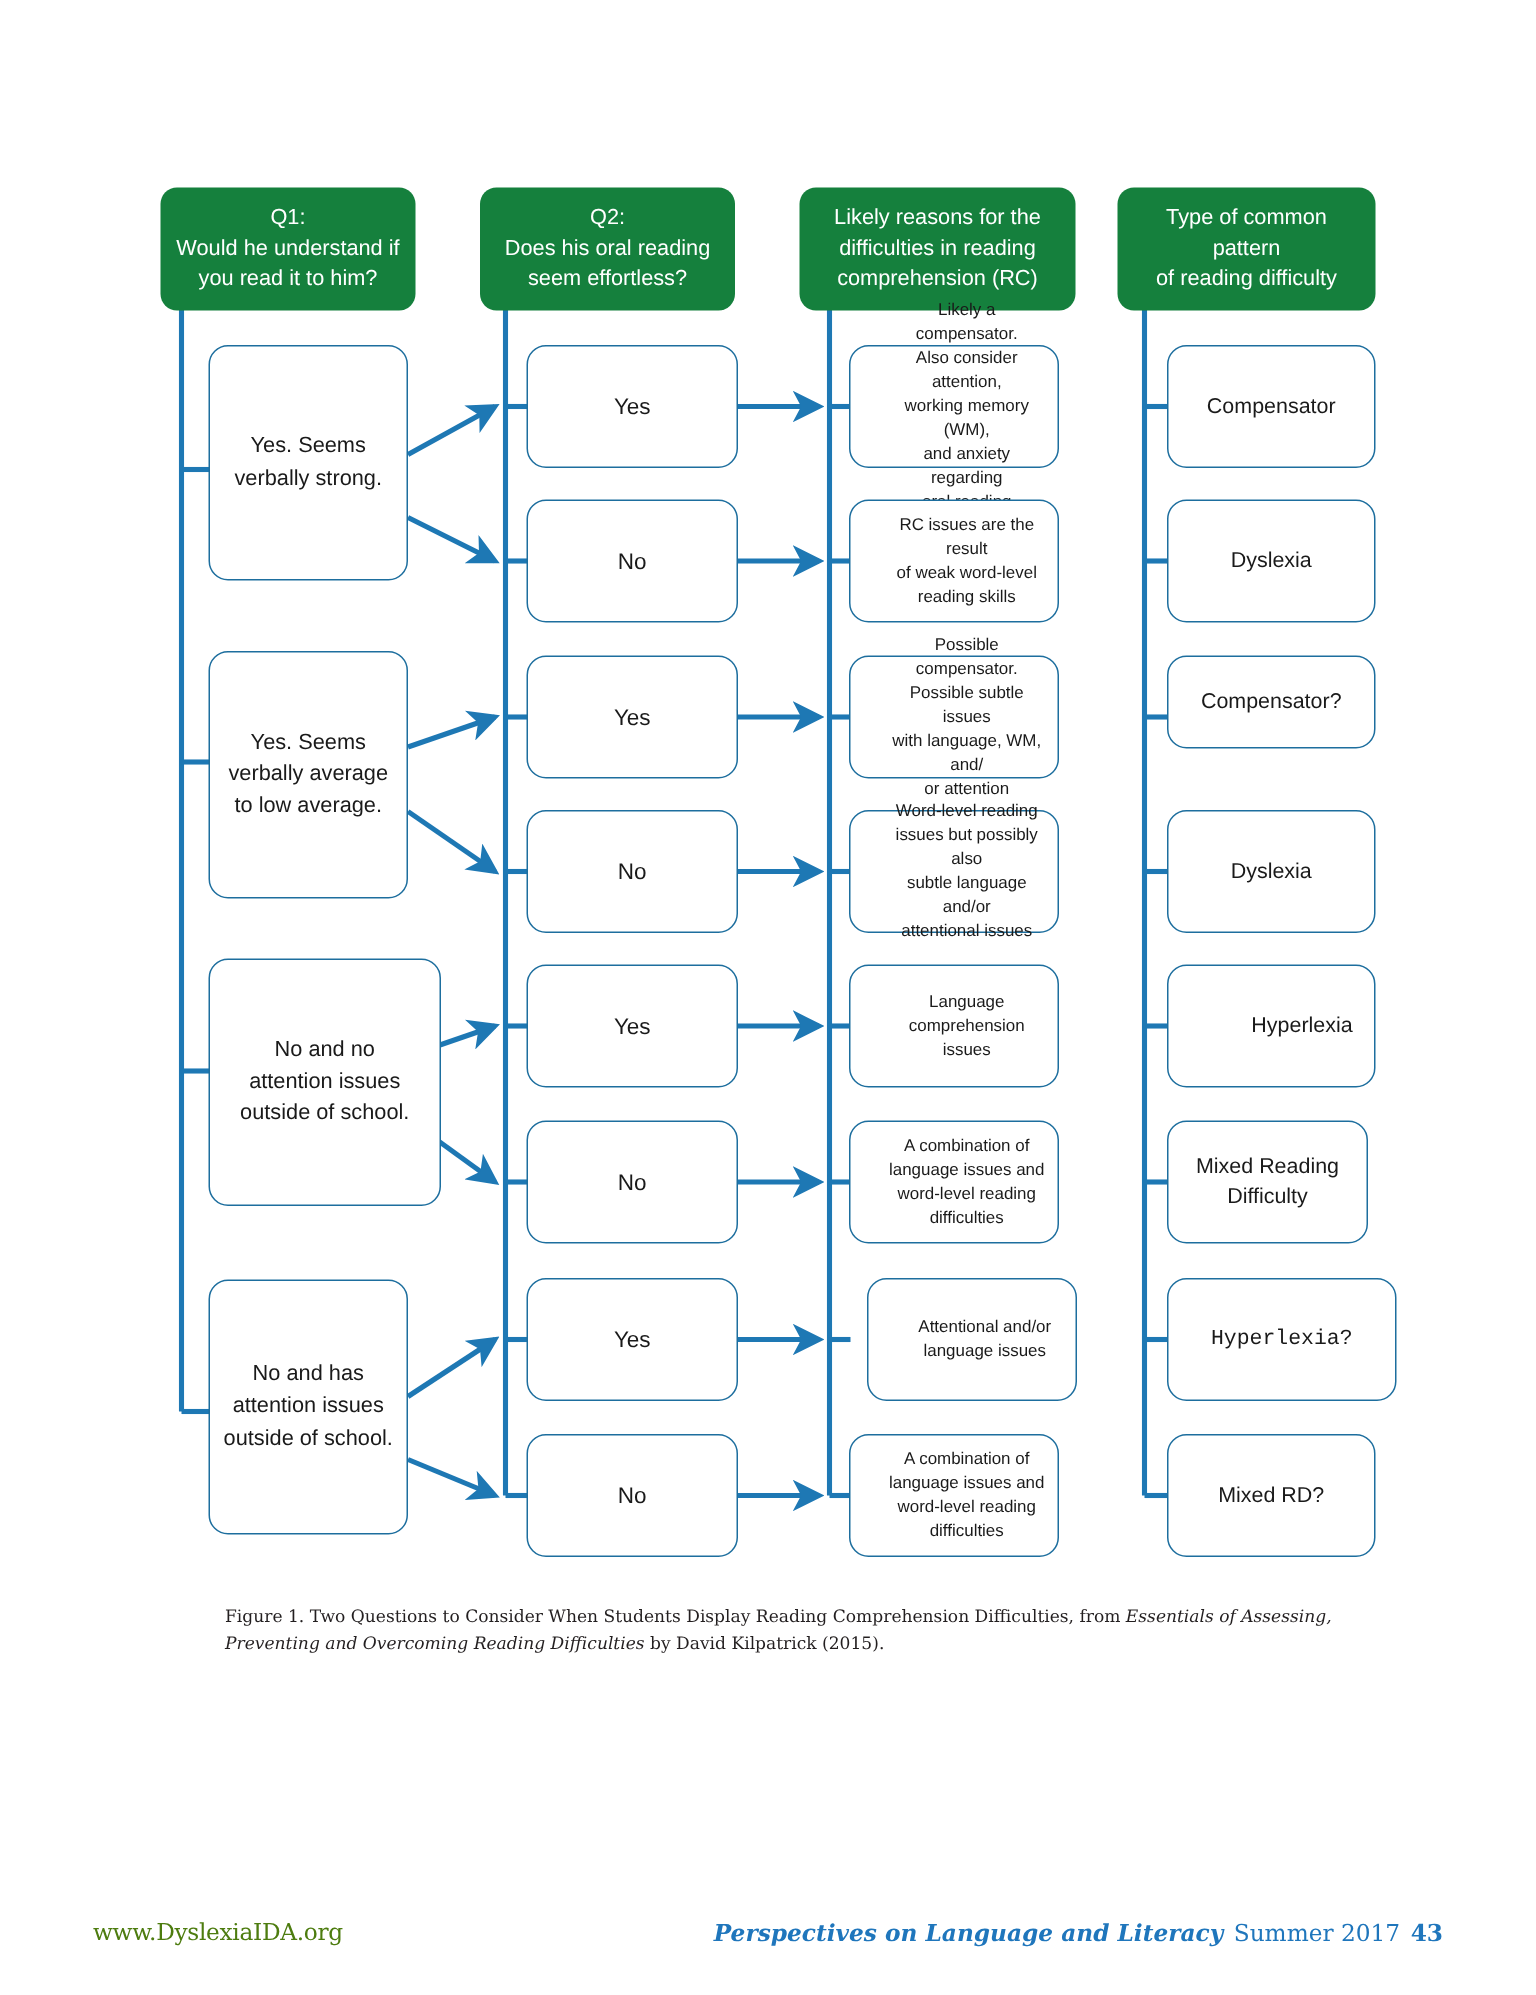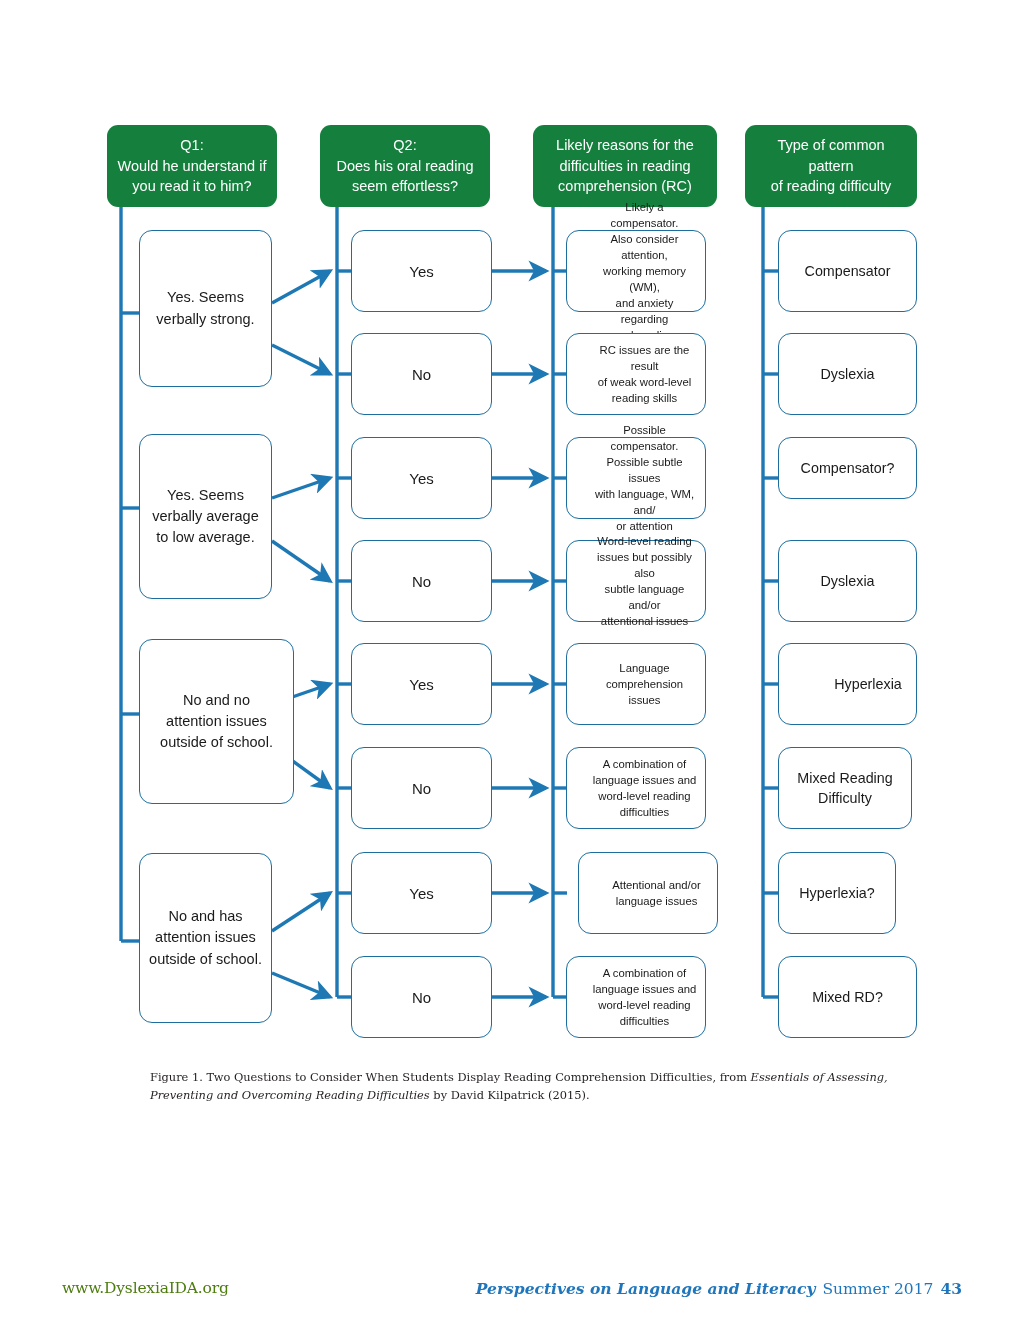--- a/index.html
+++ b/index.html
@@ -239,21 +239,21 @@
 word-level reading
 difficulties</div>
 
   <div class="node c4" style="left: 778px; top: 230px; width: 139px; height: 82px; white-space: pre-line;">Compensator</div>
   <div class="node c4" style="left: 778px; top: 333px; width: 139px; height: 82px; white-space: pre-line;">Dyslexia</div>
   <div class="node c4" style="left: 778px; top: 437px; width: 139px; height: 62px; white-space: pre-line;">Compensator?</div>
   <div class="node c4" style="left: 778px; top: 540px; width: 139px; height: 82px; white-space: pre-line;">Dyslexia</div>
   <div class="node c4" style="left: 778px; top: 643px; width: 139px; height: 82px; white-space: pre-line; padding-left: 48px;">Hyperlexia</div>
   <div class="node c4" style="left: 778px; top: 747px; width: 134px; height: 82px; white-space: pre-line;">Mixed Reading
 Difficulty</div>
-  <div class="node c4" style="left: 778px; top: 852px; width: 118px; height: 82px; white-space: pre-line;">Hyperlexia?</div>
+  <div class="node c4" style="left: 778px; top: 852px; width: 153px; height: 82px; white-space: pre-line; font-family: Liberation Mono, monospace;">Hyperlexia?</div>
   <div class="node c4" style="left: 778px; top: 956px; width: 139px; height: 82px; white-space: pre-line;">Mixed RD?</div>
 
   <div id="caption"><span>Figure 1. Two Questions to Consider When Students Display Reading Comprehension Difficulties, from </span><i>Essentials of Assessing, Preventing and Overcoming Reading Difficulties</i><span> by David Kilpatrick (2015).</span></div>
 
   <div id="footer-left">www.DyslexiaIDA.org</div>
   <div id="footer-right"><span class="jt">Perspectives on Language and Literacy</span><span class="iss" style="margin-left:7px;margin-top:40px;">Summer 2017</span><span class="pg">43</span></div>
 
 </div>
 
 </body></html>

